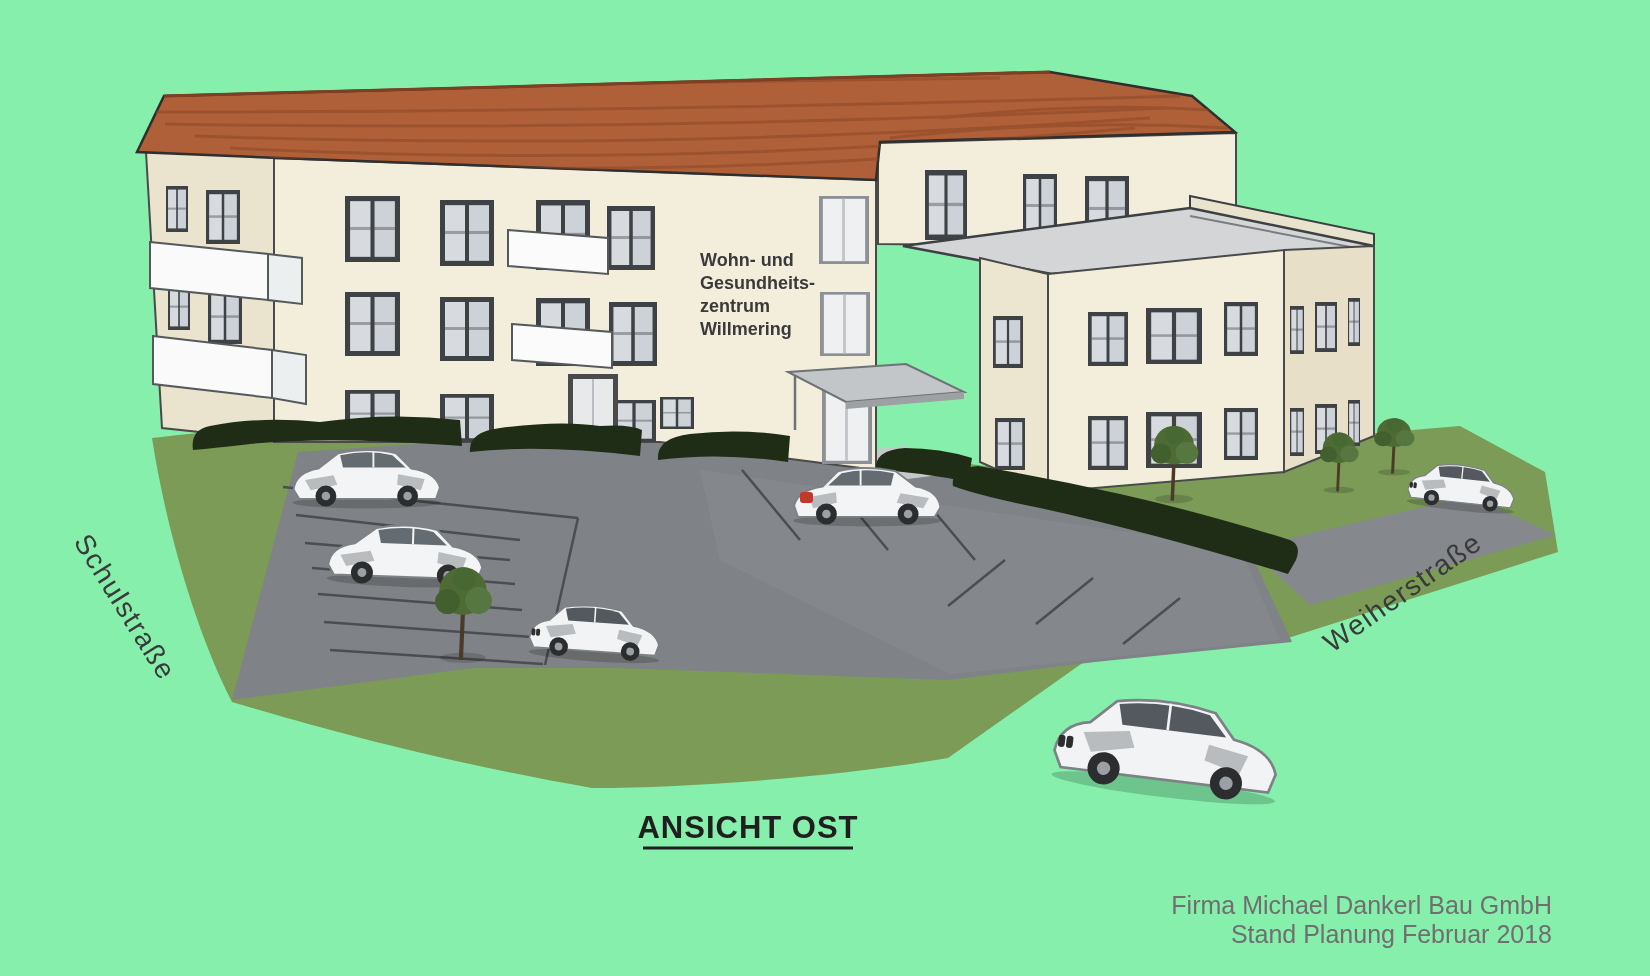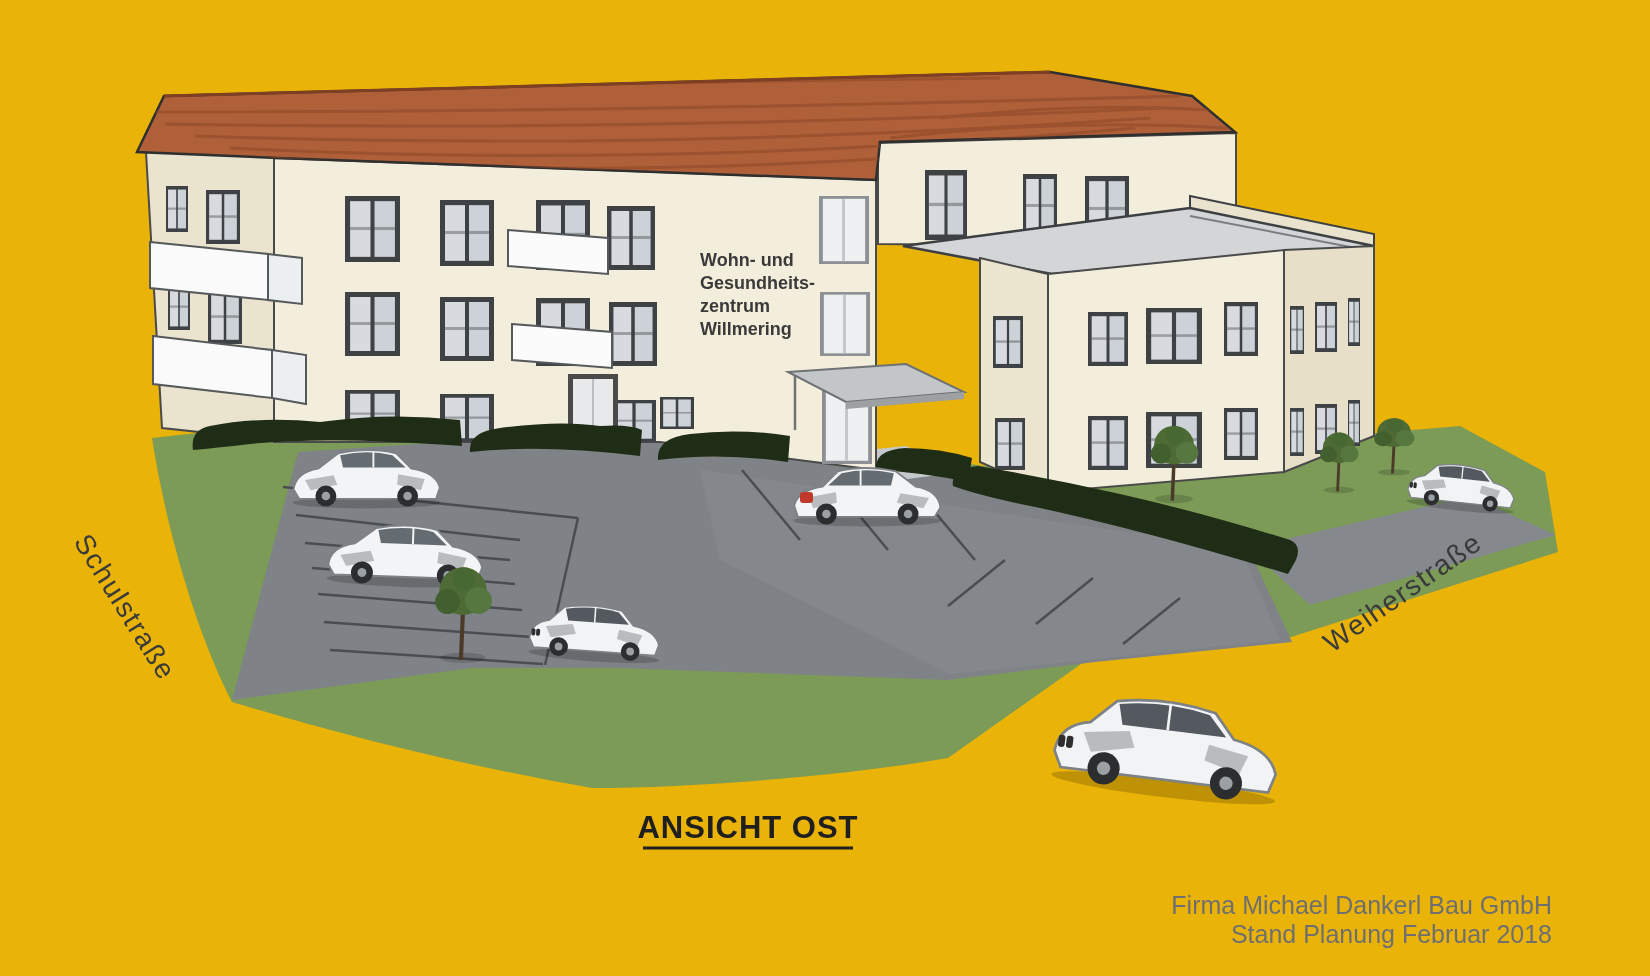--- a/index.html
+++ b/index.html
@@ -1,16 +1,16 @@
 <!DOCTYPE html>
 <html><head>
 <meta charset="utf-8">
 <style>
   html,body{margin:0;padding:0;background:#ffffff;}
-  .stage{position:relative;width:1650px;height:976px;background:#eab308;overflow:hidden;
+  .stage{position:relative;width:1650px;height:976px;background:#86efac;overflow:hidden;
          font-family:"Liberation Sans", sans-serif;}
   svg text{font-family:"Liberation Sans", sans-serif;}
 </style>
 </head>
 <body>
 
 <div class="stage">
 <svg viewBox="0 0 1650 976" width="1650" height="976">
 
   <defs>

